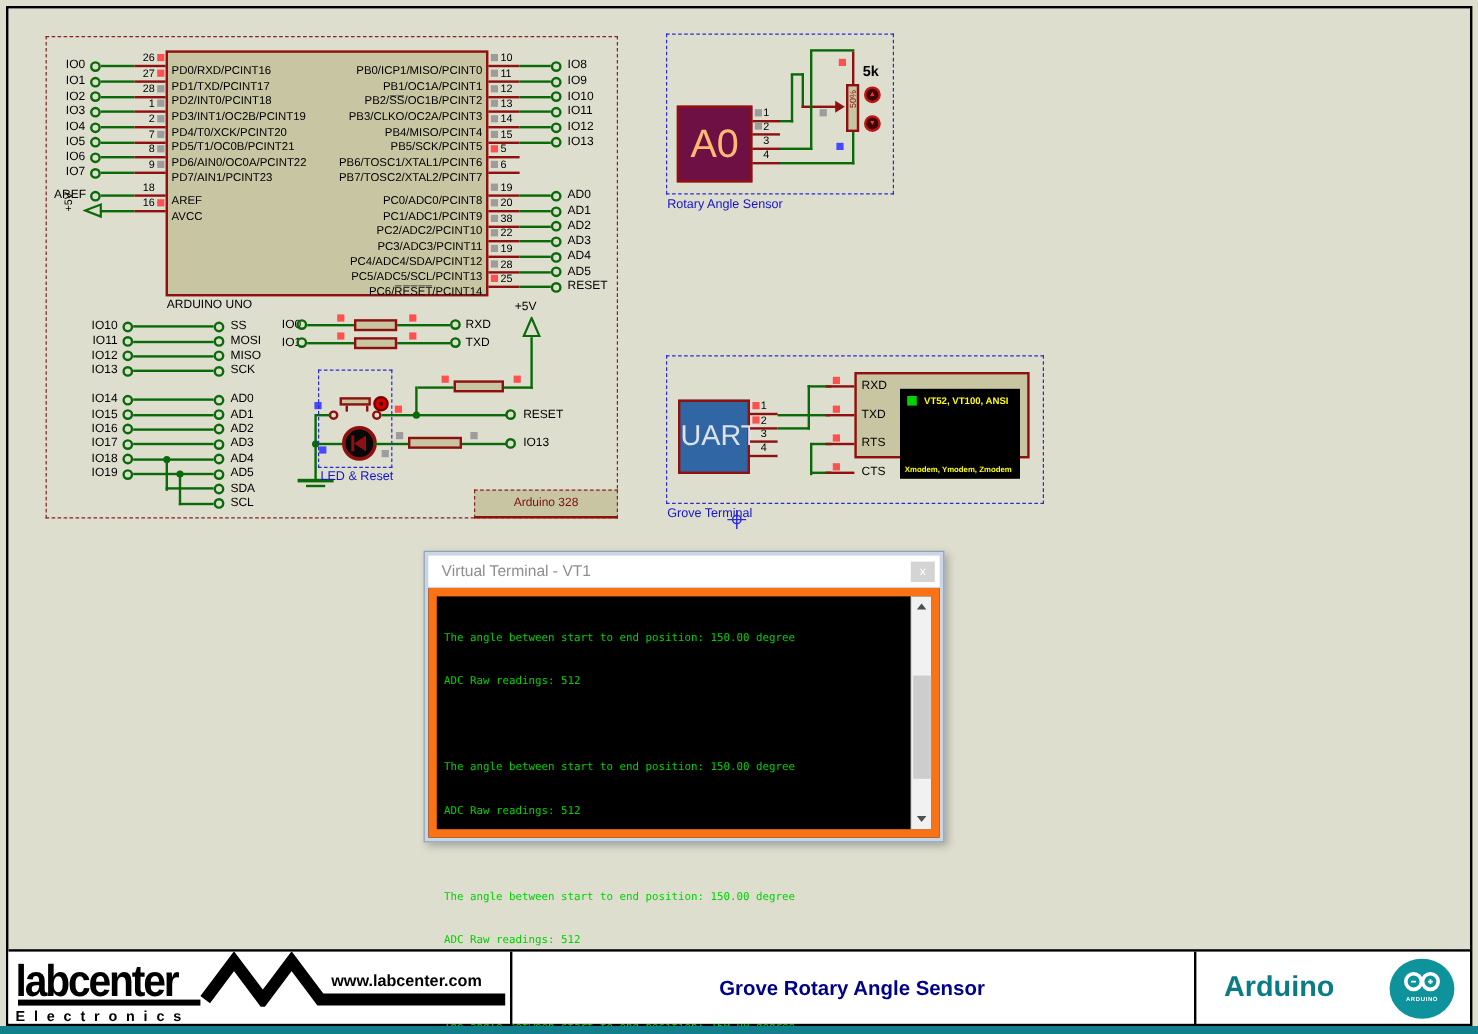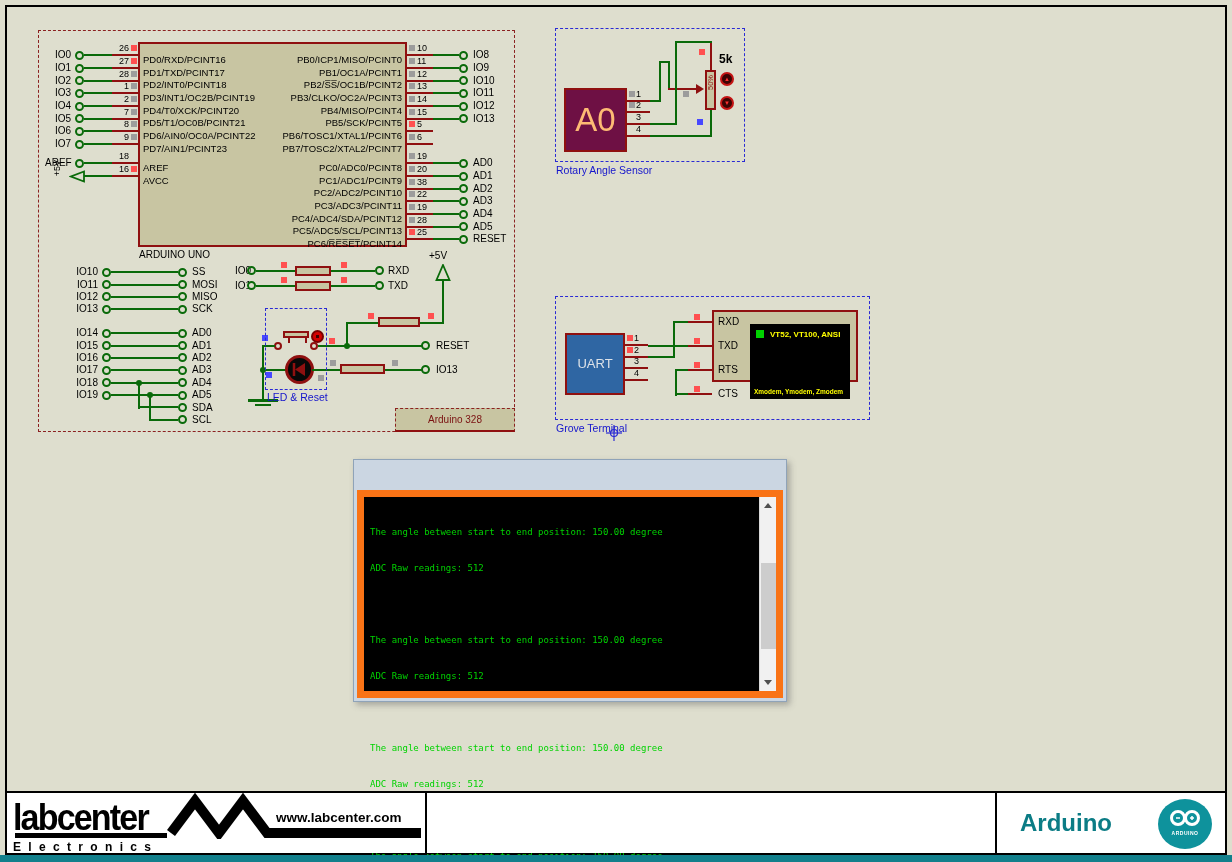--- a/index.html
+++ b/index.html
@@ -94,21 +94,21 @@
 .pot{position:absolute;left:705px;top:70px;width:11px;height:40px;background:#C8C5A2;border:2px solid #8F1010}
 .pot .pct{position:absolute;left:-1px;top:3px;font-size:7.5px;color:#8F1010;writing-mode:vertical-rl;transform:rotate(180deg)}
 .spinbtn{position:absolute;width:14px;height:14px;border-radius:50%;background:#3C0404;border:2px solid #C41414;color:#FF3030;font-size:6px;line-height:10px;text-align:center;cursor:pointer}
 
 .ledc{position:absolute;left:285px;top:355px;width:29px;height:29px;border-radius:50%;background:#080808;border:3px solid #8F1010}
 .contact{position:absolute;width:8px;height:8px;border-radius:50%;border:2px solid #8F1010}
 .actuator{position:absolute;left:311px;top:330px;width:13px;height:13px;border-radius:50%;background:#D40000;border:2px solid #7A0000;cursor:pointer}
 .actuator::after{content:"";position:absolute;left:3px;top:3px;width:3px;height:3px;background:#400000}
 
 .a0box{position:absolute;left:564px;top:88px;width:63px;height:64px;background:#6E1044;border:2px solid #8F1010;color:#fdba74;font-size:33px;text-align:center;line-height:60px}
-.uartbox{position:absolute;left:565px;top:333px;width:60px;height:62px;background:#2F66A3;border:2px solid #8F1010;color:#DDE2E8;font-size:13px;text-align:center;line-height:58px}
+.uartbox{position:absolute;left:565px;top:333px;width:60px;height:62px;background:#2F66A3;border:2px solid #8F1010;color:#DDE2E8;font-size:24px;text-align:center;line-height:58px}
 .vtcomp{position:absolute;left:712px;top:310px;width:146px;height:72px;background:#C8C5A2;border:2px solid #8F1010}
 .vtscreen{position:absolute;left:36px;top:12px;width:100px;height:75px;background:#000}
 .vtscreen .gsq{position:absolute;left:6px;top:6px;width:8px;height:8px;background:#00D200}
 .vtscreen .modes{position:absolute;left:20px;top:6px;color:#FFFF00;font-size:8px;font-weight:bold;white-space:nowrap}
 .vtscreen .protos{position:absolute;left:4px;bottom:4px;color:#FFFF00;font-size:6.5px;font-weight:bold;white-space:nowrap}
 .a328{position:absolute;left:395px;top:408px;width:120px;height:24px;background:#C8C5A2;border:1px dashed #8B2020;border-bottom:2px solid #8F1010;color:#7A1010;font-size:10px;text-align:center;line-height:22px}
 
 #vtwin{position:absolute;left:353px;top:459px;width:434px;height:243px;background:#CBD6E2;border:1px solid #8FA3B8;box-shadow:3px 3px 6px rgba(100,100,100,.45)}
 .vt-title{position:absolute;left:3px;top:3px;right:3px;height:26px;background:#FFF;cursor:move}
 .vt-title span{font-size:13px;line-height:26px;color:#8E8E8E;margin-left:11px}
@@ -748,20 +748,24 @@
       </div>
 
       <div class="prow">
         <span class="stub"></span>
         <span class="mk red"></span>
         <span class="pl">CTS</span>
       </div>
     </div>
 
   <div id="vtwin">
+    <div class="vt-title">
+      <span>Virtual Terminal - VT1</span>
+      <div class="vt-close">x</div>
+    </div>
     <div class="vt-content">
       <div class="vt-text">
 
           <div class="vt-group">
             <div>The angle between start to end position: 150.00 degree</div>
             <div>ADC Raw readings: 512</div>
           </div>
 
           <div class="vt-group">
             <div>The angle between start to end position: 150.00 degree</div>
@@ -796,20 +800,21 @@
     <div class="fdiv" style="left:988px"></div>
 
     <div class="brand">labcenter</div>
     <div class="abs" style="left:8px;top:40px;width:152px;height:5px;background:#000"></div>
     <svg width="260" height="46" style="position:absolute;left:158px;top:0">
       <polyline points="6,40 30,8 54,40 78,8 102,40 256,40" fill="none" stroke="#000" stroke-width="10"></polyline>
     </svg>
     <div class="url">www.labcenter.com</div>
     <div class="brand-sub">E l e c t r o n i c s</div>
 
+    <div class="doc-title">Grove Rotary Angle Sensor</div>
 
     <div class="vendor">Arduino</div>
     <div class="alogo">
       <svg class="inf" width="36" height="20">
         <circle cx="11" cy="10" r="6.5" fill="none" stroke="#FFF" stroke-width="3"></circle>
         <circle cx="25" cy="10" r="6.5" fill="none" stroke="#FFF" stroke-width="3"></circle>
         <line x1="9" y1="10" x2="13" y2="10" stroke="#FFF" st="" stroke-width="1.5"></line>
         <line x1="23" y1="10" x2="27" y2="10" stroke="#FFF" stroke-width="1.5"></line>
         <line x1="25" y1="8" x2="25" y2="12" stroke="#FFF" stroke-width="1.5"></line>
       </svg>

